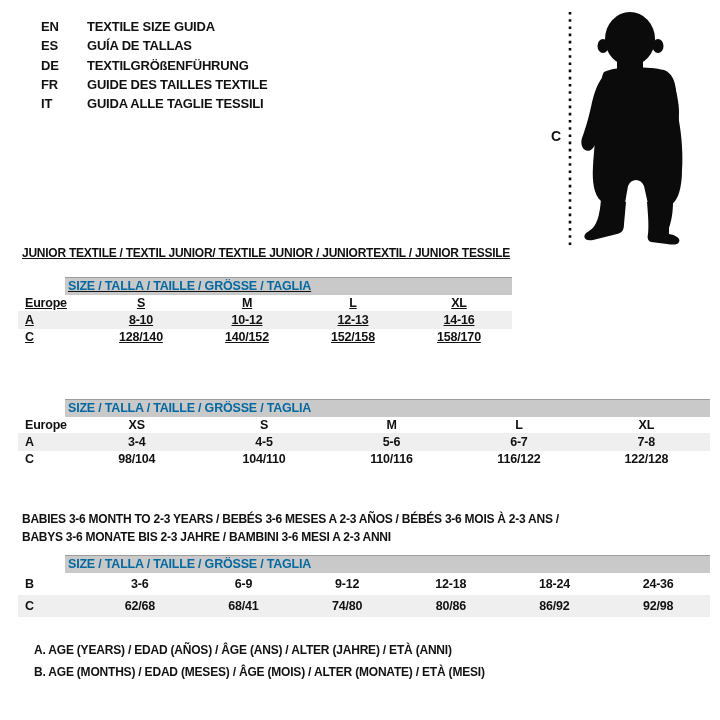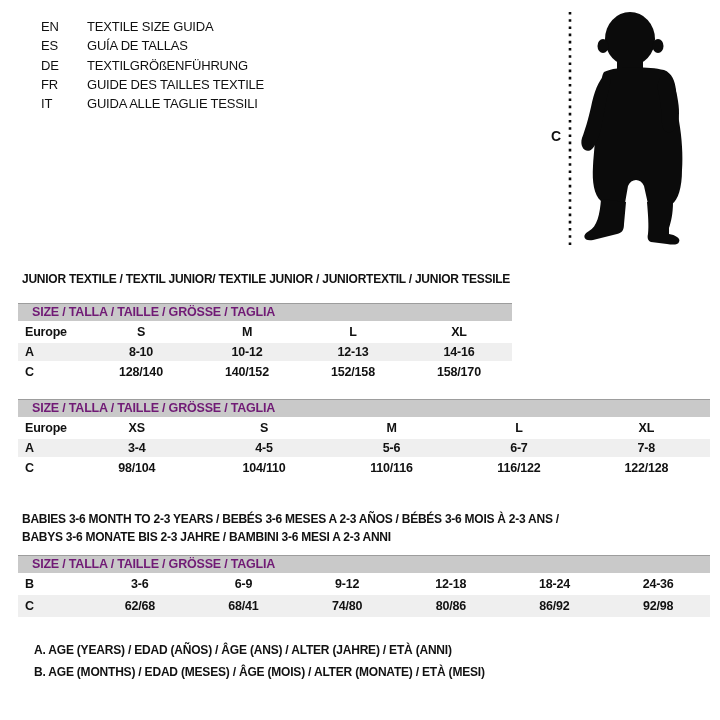--- a/index.html
+++ b/index.html
@@ -5,42 +5,42 @@
   html,body{margin:0;padding:0;}
   body{
     width:720px;height:720px;position:relative;overflow:hidden;
     background:#ffffff;color:#111;
     font-family:"Liberation Sans", sans-serif;
     -webkit-font-smoothing:antialiased;
   }
   
   .lang-block{position:absolute;left:22px;top:17px;}
   .lang-row{display:flex;height:19.3px;align-items:center;
-    font-size:13px;font-weight:400;letter-spacing:-0.2px;white-space:nowrap;padding-left:19px;}
+    font-size:13px;font-weight:700;letter-spacing:-0.2px;white-space:nowrap;padding-left:19px;}
   .lang-code{width:46px;flex:0 0 46px;}
   
   .figure-svg{position:absolute;left:545px;top:6px;width:160px;height:246px;}
   .figure-label{position:absolute;left:551px;top:128px;
     font-size:14px;font-weight:700;}
   
   .size-table{position:absolute;left:18px;}
-  #t0{top:272px;width:494px;}
+  #t0{top:246px;width:494px;text-decoration:underline;}
   #t1{top:385px;width:692px;}
   #t2{top:510px;width:692px;}
   .t-title{font-size:12px;font-weight:700;letter-spacing:-0.25px;
     line-height:14px;height:14px;padding-left:4px;white-space:nowrap;}
   #t2 .t-title{line-height:18px;height:18px;}
   .t-headerbar{height:18px;line-height:17px;background:#c9c9c9;
     border-top:1.5px solid #9d9d9d;box-sizing:border-box;
-    padding-left:14px;font-size:12.5px;font-weight:700;letter-spacing:-0.2px;
-    color:#701a75;white-space:nowrap;}
+    padding-left:3px;font-size:12.5px;font-weight:700;letter-spacing:-0.2px;
+    color:#0369a1;white-space:nowrap;margin-left:47px;}
   #t0 .t-headerbar{margin-top:17px;}
   #t1 .t-headerbar{margin-top:14px;}
   #t2 .t-headerbar{margin-top:9px;}
-  .t-row{display:grid;align-items:center;height:22px;
+  .t-row{display:grid;align-items:center;height:16px;
     font-size:12.5px;font-weight:700;letter-spacing:-0.2px;}
   .t-row.shaded{background:#efefef;height:18px;}
   #t2 .t-row{height:22px;}
   #t2 .t-row.shaded{height:22px;}
   .t-label{padding-left:7px;text-align:left;}
   .t-cell{text-align:center;}
   
   .footnotes{position:absolute;left:22px;top:640px;margin-left:12px;}
   .footnote{height:21.5px;line-height:21.5px;font-size:12px;font-weight:700;
     letter-spacing:-0.2px;white-space:nowrap;}

